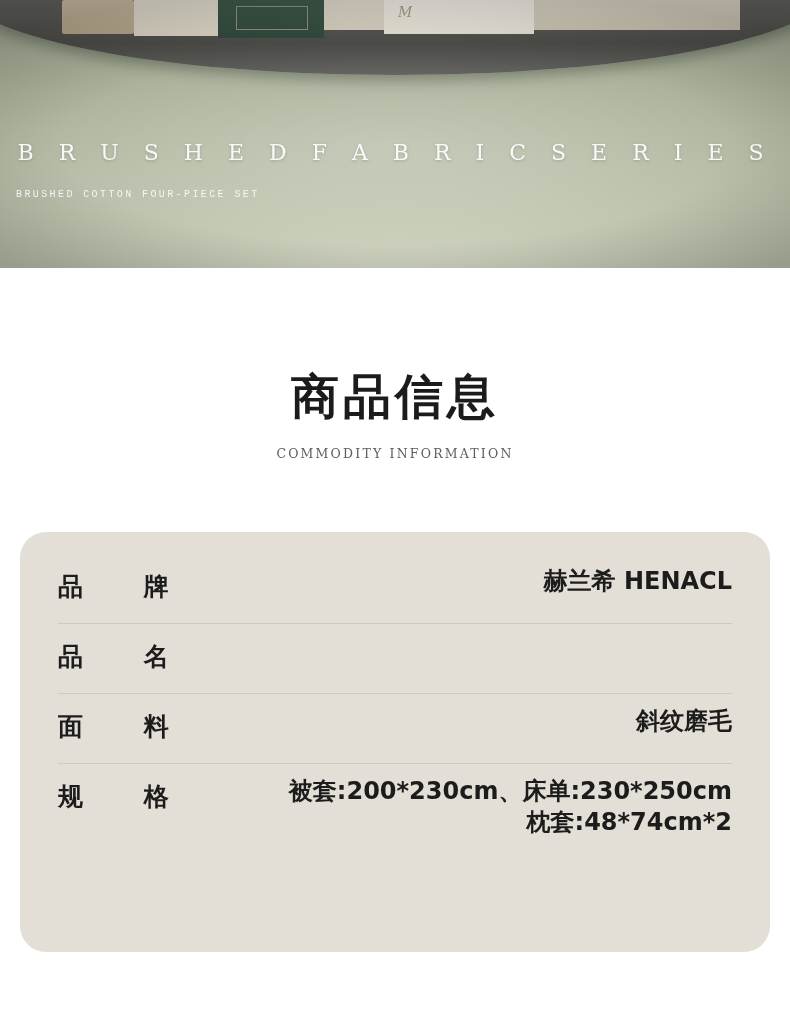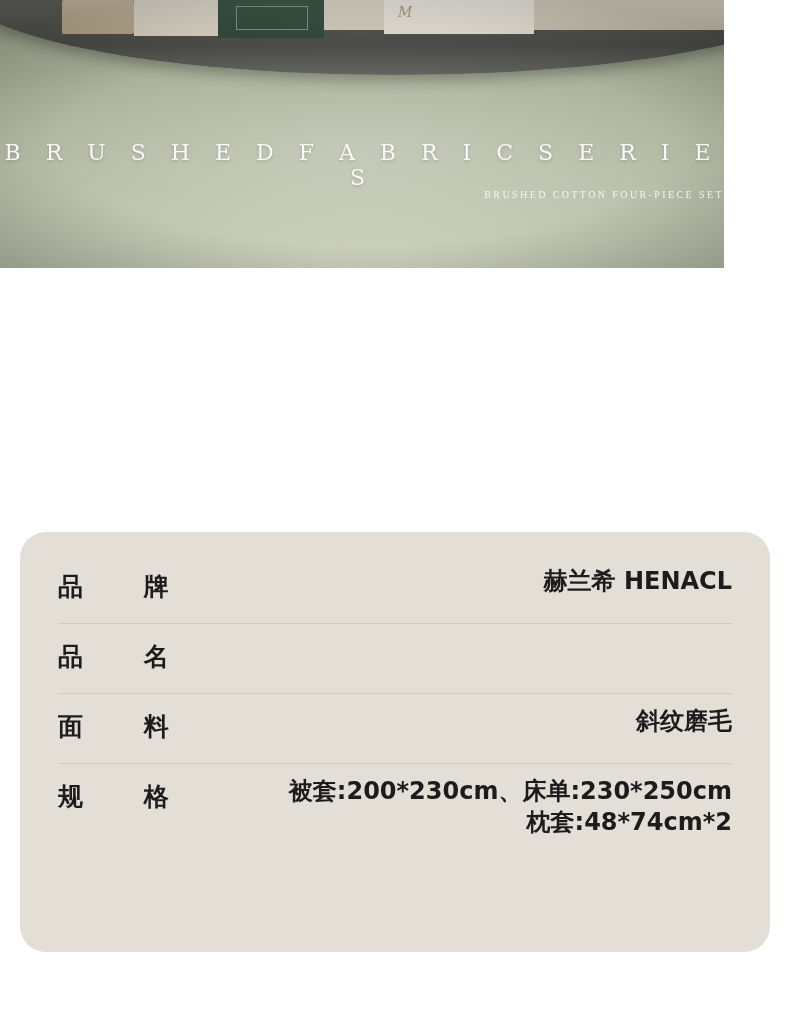--- a/index.html
+++ b/index.html
@@ -16,21 +16,21 @@
   .page {
     position: relative;
     width: 790px;
     height: 1010px;
     background: #ffffff;
   }
 
   
   .hero {
     position: relative;
-    width: 724px;
+    width: 790px;
     height: 268px;
     overflow: hidden;
     background: #b9c0ab;
   }
   
   .hero-bg {
     position: absolute;
     inset: 0;
     background:
       radial-gradient(120% 80% at 50% 100%, #cfd3c0 0%, #bcc2ad 45%, #a8b099 100%),
@@ -133,25 +133,26 @@
     font-size: 22px;
     letter-spacing: 9px;
     color: rgba(255,255,255,0.92);
     text-shadow: 0 1px 3px rgba(90,95,80,0.35);
   }
   .hero-sub {
     position: absolute;
     left: 0;
     right: 0;
     top: 189px;
-    text-align: right;
-    font-family: Liberation Serif, serif;
+    text-align: left;
+    font-family: Liberation Mono, monospace;
     font-size: 10px;
     letter-spacing: 2.4px;
     color: rgba(255,255,255,0.85);
+    padding-left: 16px;
   }
 
   
   .section-head {
     margin-top: 104px;
     text-align: center;
   }
   .section-title-cn {
     font-family: "DejaVu Sans", sans-serif;
     font-size: 48px;
@@ -234,20 +235,24 @@
     <div class="box box-e"></div>
     <div class="box-script">M</div>
     <div class="box box-f"></div>
 
     <div class="hero-vignette"></div>
 
     <div class="hero-title">B R U S H E D   F A B R I C   S E R I E S</div>
     <div class="hero-sub">BRUSHED COTTON FOUR-PIECE SET</div>
   </div>
 
+  <div class="section-head">
+    <div class="section-title-cn">商品信息</div>
+    <div class="section-title-en">COMMODITY INFORMATION</div>
+  </div>
 
   <div class="info-card">
 
     <div class="spec-row">
       <div class="spec-label">品    牌</div>
       <div class="spec-value">赫兰希 HENACL</div>
     </div>
 
     <div class="spec-row">
       <div class="spec-label">品    名</div>

